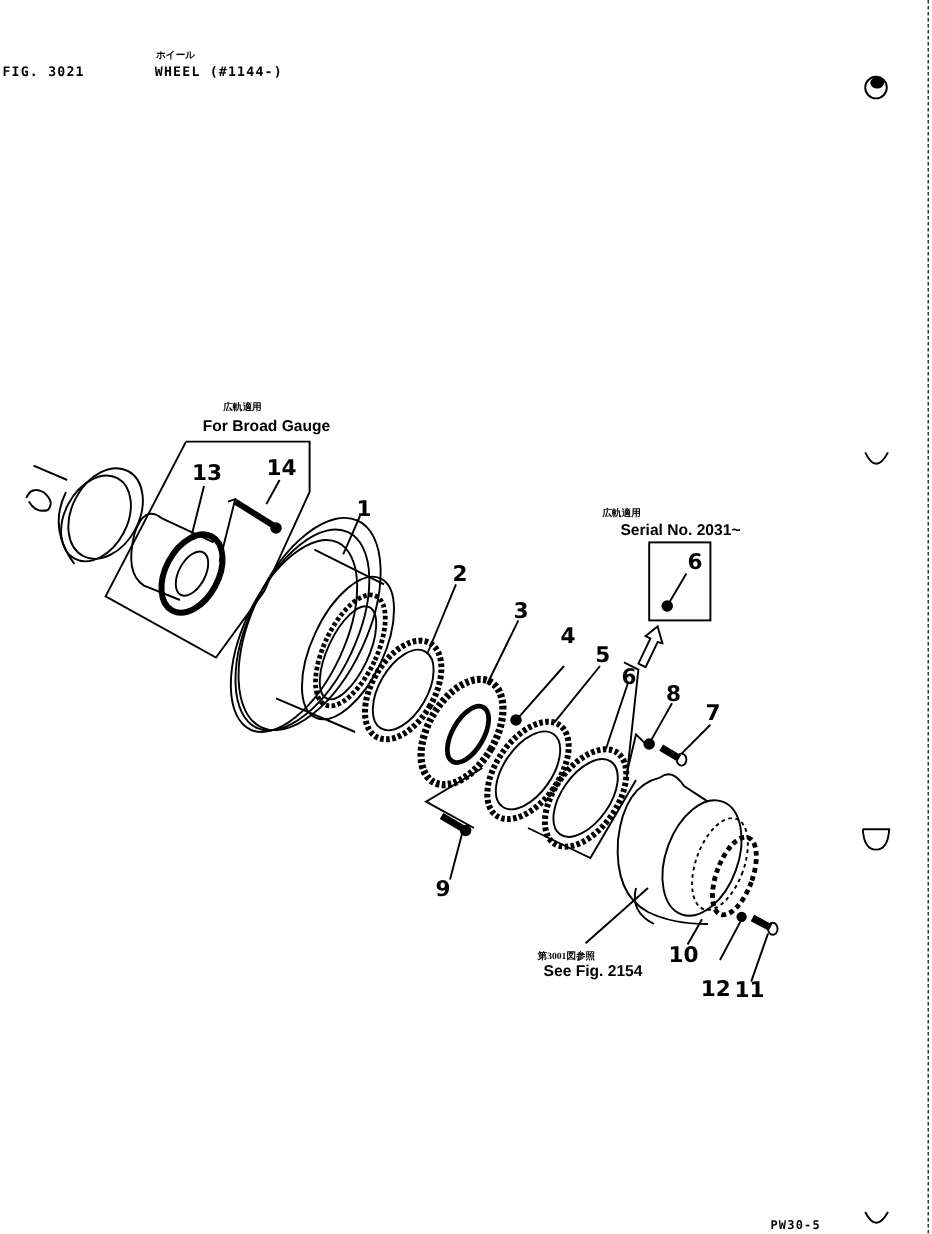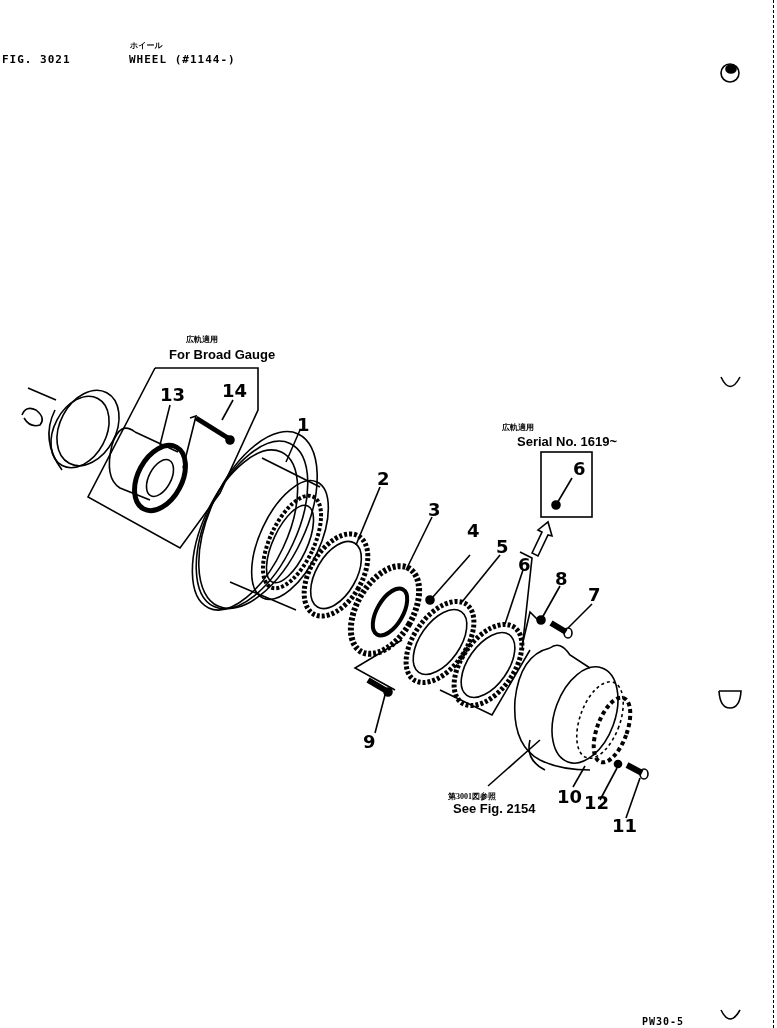--- a/index.html
+++ b/index.html
@@ -124,34 +124,34 @@
     <line x1="488" y1="786" x2="540" y2="740"></line>
     <line x1="233" y1="400" x2="222" y2="420"></line>
     <line x1="170" y1="405" x2="160" y2="445"></line>
   </g>
 </svg>
 
 <div class="abs jp" style="left:186px;top:334px;">広軌適用</div>
 <div class="abs note" style="left:153px;top:347px;">For Broad Gauge</div>
 
 <div class="abs jp" style="left:502px;top:422px;">広軌適用</div>
-<div class="abs note" style="left:501px;top:434px;">Serial No. 1619~</div>
+<div class="abs note" style="left:501px;top:434px;">Serial No. 2031~</div>
 
 <div class="abs jp" style="left:448px;top:791px;">第3001図参照</div>
 <div class="abs note" style="left:437px;top:801px;">See Fig. 2154</div>
 
 <div class="abs num" style="left:297px;top:414px;">1</div>
 <div class="abs num" style="left:377px;top:468px;">2</div>
 <div class="abs num" style="left:428px;top:499px;">3</div>
 <div class="abs num" style="left:467px;top:520px;">4</div>
 <div class="abs num" style="left:496px;top:536px;">5</div>
 <div class="abs num" style="left:573px;top:458px;">6</div>
 <div class="abs num" style="left:518px;top:554px;">6</div>
 <div class="abs num" style="left:588px;top:584px;">7</div>
 <div class="abs num" style="left:555px;top:568px;">8</div>
 <div class="abs num" style="left:363px;top:731px;">9</div>
 <div class="abs num" style="left:557px;top:786px;">10</div>
 <div class="abs num" style="left:612px;top:815px;">11</div>
-<div class="abs num" style="left:584px;top:792px;">12</div>
+<div class="abs num" style="left:584px;top:814px;">12</div>
 <div class="abs num" style="left:160px;top:384px;">13</div>
 <div class="abs num" style="left:222px;top:380px;">14</div>
 
 <div class="abs hdr" style="left:642px;top:1016px;font-size:10px;">PW30-5</div>
 
 </body></html>

